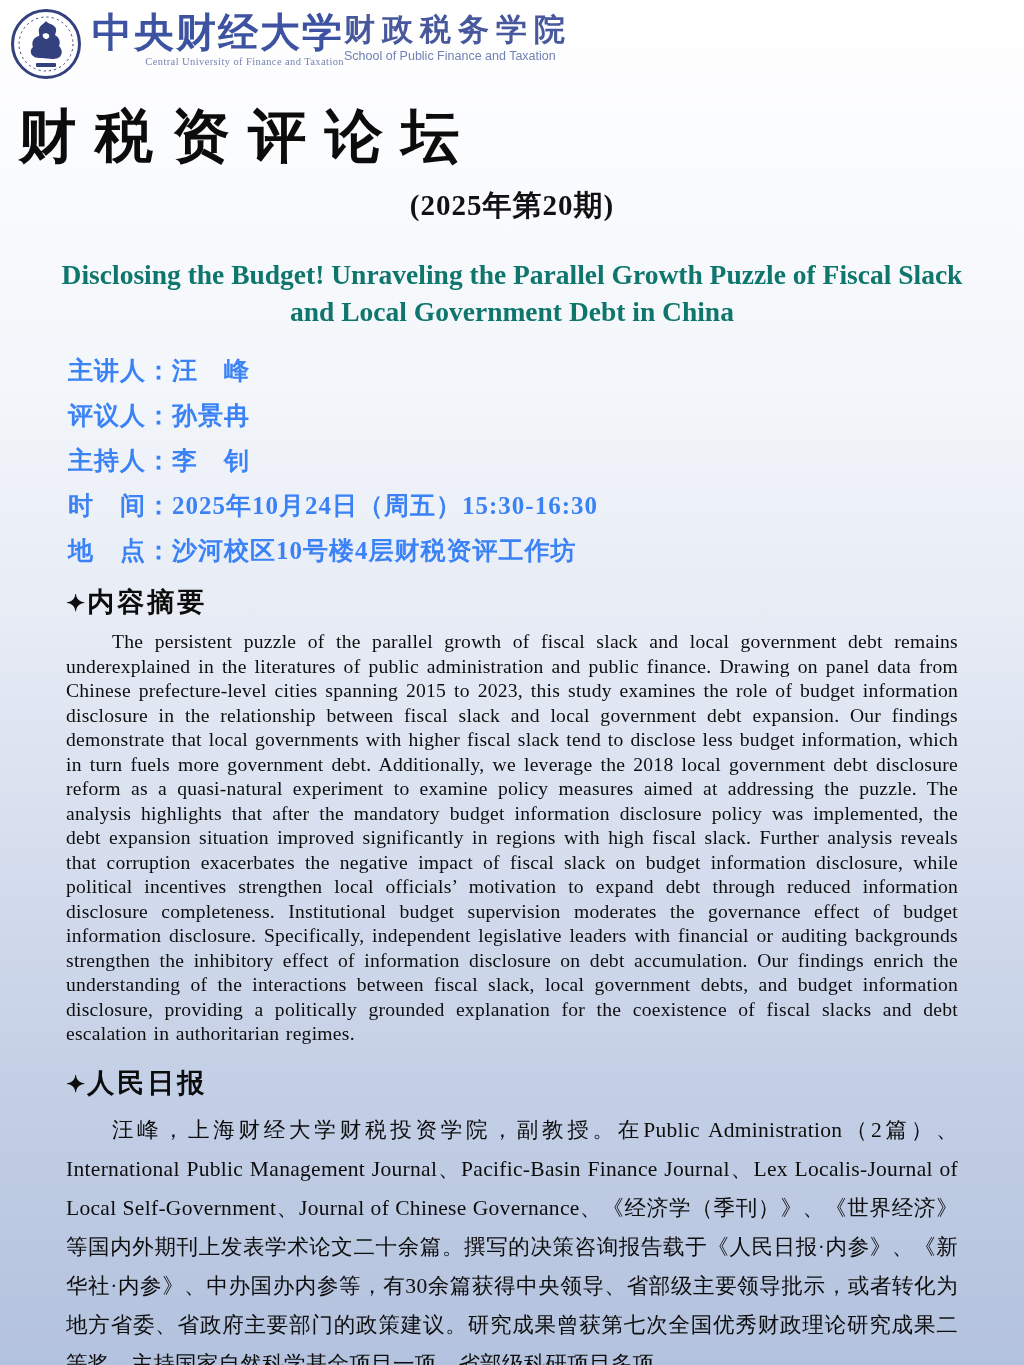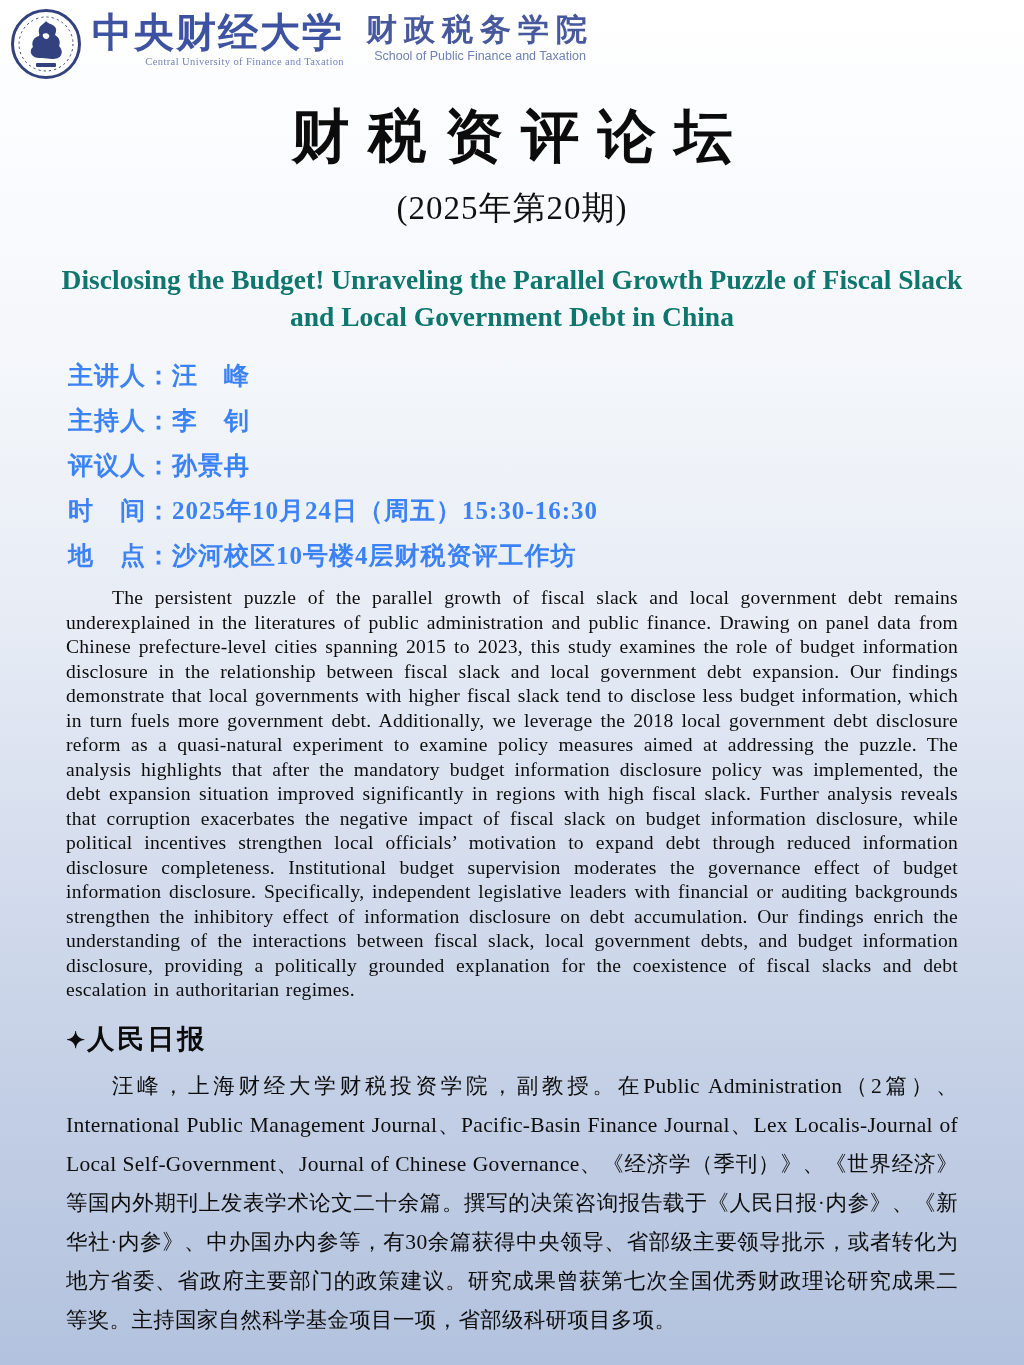--- a/index.html
+++ b/index.html
@@ -28,46 +28,46 @@
   .univ-block { text-align: right; }
   .univ-cn {
     font-size: 40px; line-height: 42px; font-weight: bold;
     color: #3d52a0; letter-spacing: 2px;
     font-family: "Liberation Serif", "DejaVu Serif", serif;
   }
   .univ-en {
     font-size: 10.5px; line-height: 13px; color: #7583b4;
     letter-spacing: 0.4px; margin-top: 1px;
   }
-  .school-block { text-align: center; margin-left: 22px; padding-top: 1px; }
+  .school-block { text-align: left; padding-top: 1px; }
   .school-cn {
     font-size: 31px; line-height: 34px; font-weight: bold;
     color: #47589c; letter-spacing: 7px;
     font-family: "Liberation Sans", "DejaVu Sans", sans-serif;
   }
   .school-en {
     font-size: 12.5px; line-height: 15px; color: #7081b3;
     font-family: "Liberation Sans", "DejaVu Sans", sans-serif;
     margin-top: 2px;
   }
 
   
   .forum-title {
-    text-align: center;
+    text-align: left;
     font-size: 58px;
     font-weight: bold;
     letter-spacing: 0.32em;
     text-indent: 0.32em;
     margin-top: 14px;
     color: #0c0c0c;
   }
   .forum-issue {
     text-align: center;
-    font-size: 33px;
-    font-weight: normal;
+    font-size: 29px;
+    font-weight: bold;
     margin-top: 10px;
     letter-spacing: 1px;
   }
   .english-title {
     width: 930px;
     margin: 30px auto 0 auto;
     text-align: center;
     font-size: 27.5px;
     line-height: 37px;
     font-weight: bold;
@@ -92,21 +92,21 @@
     margin: 18px 0 0 66px;
     font-size: 27px;
     font-weight: bold;
     letter-spacing: 3px;
     color: #0c0c0c;
   }
   .diamond { font-size: 23px; letter-spacing: 0; margin-right: 2px; }
 
   .abstract-body {
     width: 892px;
-    margin: 4px 0 0 66px;
+    margin: 10px 0 0 66px;
     font-size: 19.6px;
     line-height: 24.5px;
     text-align: justify;
     text-indent: 46px;
     letter-spacing: 0.25px;
     word-spacing: 1.5px;
     color: #0d0d0d;
   }
   .speaker-bio {
     width: 892px;
@@ -146,33 +146,36 @@
 
   <div class="forum-title">财税资评论坛</div>
   <div class="forum-issue">(2025年第20期)</div>
   <div class="english-title">Disclosing the Budget! Unraveling the Parallel Growth Puzzle of Fiscal Slack and Local Government Debt in China</div>
 
   <div class="info-list">
     <div class="info-row">
       <span class="info-label">主讲人：</span><span class="info-value">汪　峰</span>
     </div>
     <div class="info-row">
-      <span class="info-label">主持人：</span><span class="info-value">李　钊</span>
+      <span class="info-label">评议人：</span><span class="info-value">孙景冉</span>
     </div>
     <div class="info-row">
-      <span class="info-label">评议人：</span><span class="info-value">孙景冉</span>
+      <span class="info-label">主持人：</span><span class="info-value">李　钊</span>
     </div>
     <div class="info-row">
       <span class="info-label">时　间：</span><span class="info-value">2025年10月24日（周五）15:30-16:30</span>
     </div>
     <div class="info-row">
       <span class="info-label">地　点：</span><span class="info-value">沙河校区10号楼4层财税资评工作坊</span>
     </div>
   </div>
 
+  <div class="section-heading">
+    <span class="diamond">✦</span><span>内容摘要</span>
+  </div>
   <p class="abstract-body">The persistent puzzle of the parallel growth of fiscal slack and local government debt remains underexplained in the literatures of public administration and public finance. Drawing on panel data from Chinese prefecture-level cities spanning 2015 to 2023, this study examines the role of budget information disclosure in the relationship between fiscal slack and local government debt expansion. Our findings demonstrate that local governments with higher fiscal slack tend to disclose less budget information, which in turn fuels more government debt. Additionally, we leverage the 2018 local government debt disclosure reform as a quasi-natural experiment to examine policy measures aimed at addressing the puzzle. The analysis highlights that after the mandatory budget information disclosure policy was implemented, the debt expansion situation improved significantly in regions with high fiscal slack. Further analysis reveals that corruption exacerbates the negative impact of fiscal slack on budget information disclosure, while political incentives strengthen local officials’ motivation to expand debt through reduced information disclosure completeness. Institutional budget supervision moderates the governance effect of budget information disclosure. Specifically, independent legislative leaders with financial or auditing backgrounds strengthen the inhibitory effect of information disclosure on debt accumulation. Our findings enrich the understanding of the interactions between fiscal slack, local government debts, and budget information disclosure, providing a politically grounded explanation for the coexistence of fiscal slacks and debt escalation in authoritarian regimes.</p>
 
   <div class="section-heading">
     <span class="diamond">✦</span><span>人民日报</span>
   </div>
   <p class="speaker-bio">汪峰，上海财经大学财税投资学院，副教授。在Public Administration（2篇）、International Public Management Journal、Pacific-Basin Finance Journal、Lex Localis-Journal of Local Self-Government、Journal of Chinese Governance、《经济学（季刊）》、《世界经济》等国内外期刊上发表学术论文二十余篇。撰写的决策咨询报告载于《人民日报·内参》、《新华社·内参》、中办国办内参等，有30余篇获得中央领导、省部级主要领导批示，或者转化为地方省委、省政府主要部门的政策建议。研究成果曾获第七次全国优秀财政理论研究成果二等奖。主持国家自然科学基金项目一项，省部级科研项目多项。</p>
 
 </div>
 
 </body></html>

